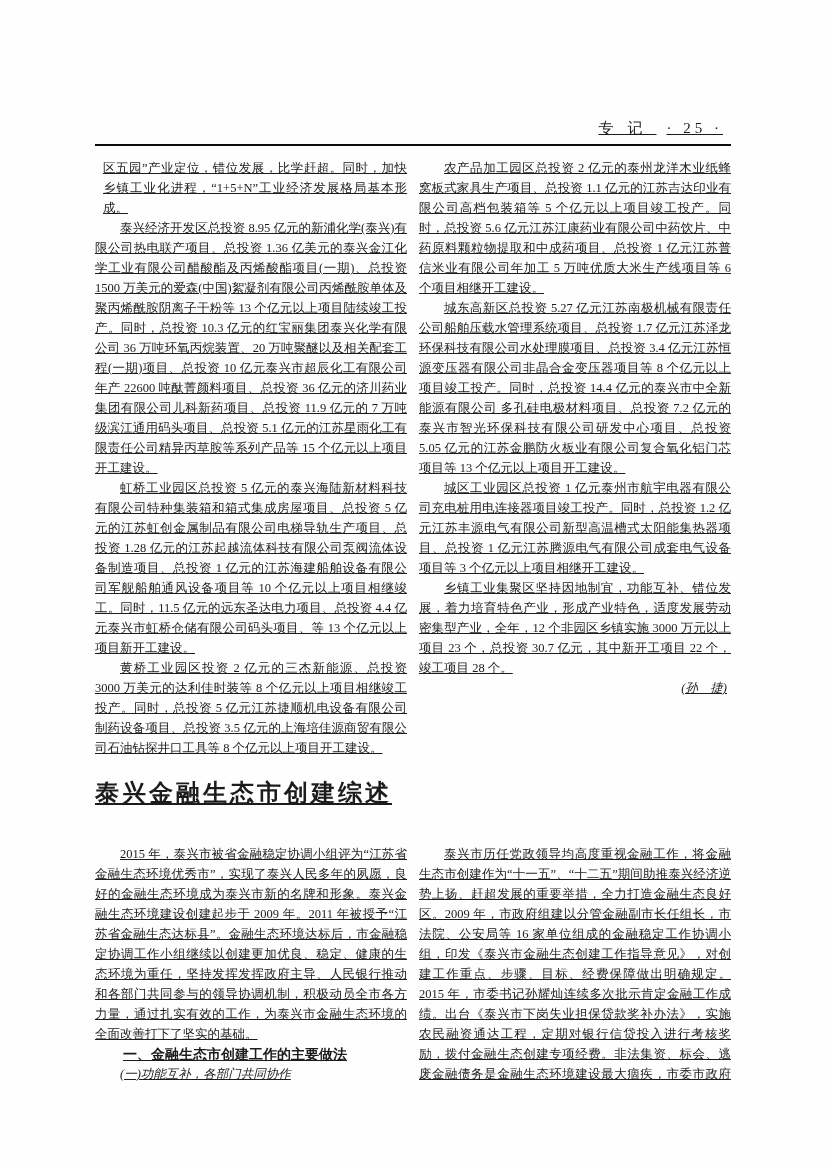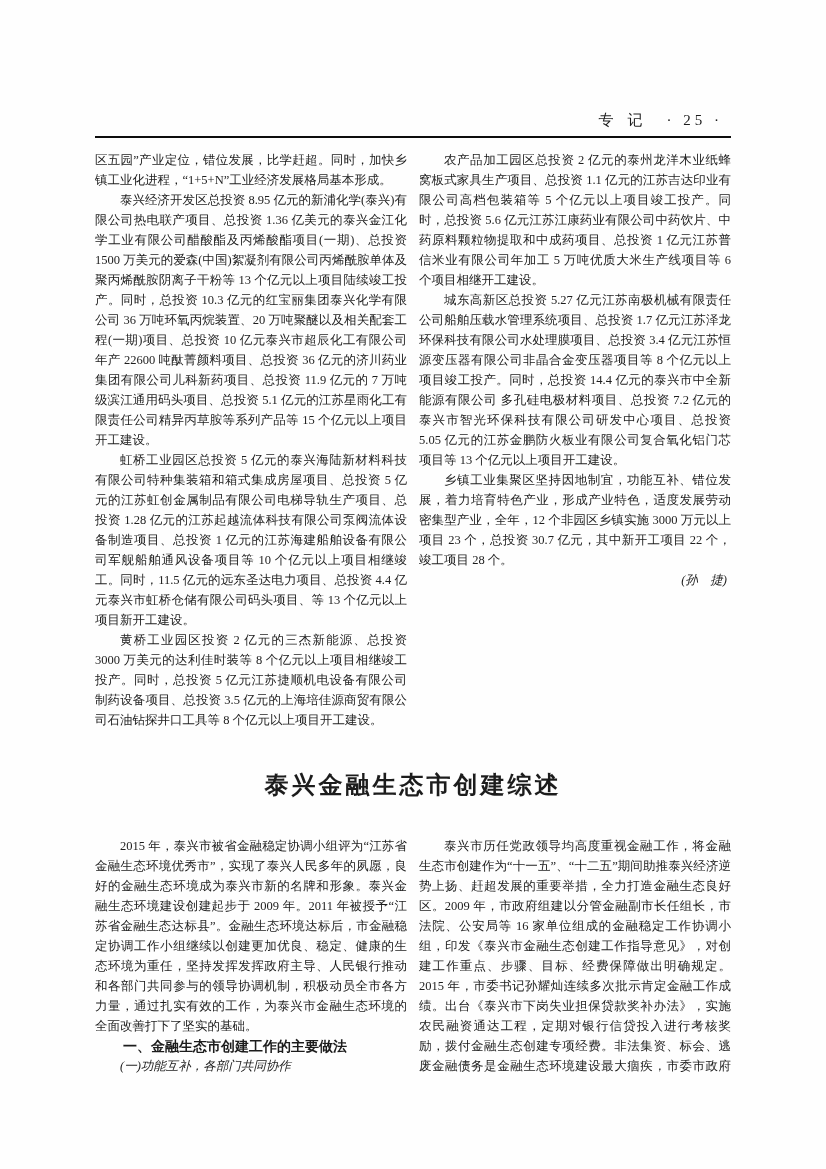--- a/index.html
+++ b/index.html
@@ -10,22 +10,23 @@
     color: #1c1c1c;
     overflow: hidden;
   }
   .page {
     position: relative;
     width: 826px; height: 1169px;
     background: #fefefe;
   }
   .content {
     position: absolute;
-    left: 95px; top: 110px;
+    left: 95px; top: 118px;
     width: 636px;
+    text-decoration: underline;
   }
   
   .running-head {
     text-align: right;
     padding: 0 8px 6px 0;
     border-bottom: 2.5px solid #0d0d0d;
     font-size: 15px;
     line-height: 20px;
     white-space: nowrap;
   }
@@ -45,36 +46,35 @@
     column-gap: 12px;
     column-fill: auto;
     overflow: hidden;
     text-align: justify;
     font-size: 12.5px;
     line-height: 20px;
   }
   #article1 { margin-top: 12px; height: 604px; }
   #article2-body { height: 262px; margin-top: 36px; }
   .cols p { margin: 0; text-indent: 2em; }
-  .cols p.continuation { text-indent: 0; }
+  .cols p.continuation { text-indent: 0; margin-left: 8px; }
   .signature {
     text-align: right;
     text-indent: 0 !important;
     padding-right: 4px;
     font-style: italic;
   }
   .sec-heading {
     font-weight: bold;
     font-family: "Liberation Sans", "DejaVu Sans", sans-serif;
     font-size: 14px;
   }
   .sub-heading { font-style: italic; }
   
   .article-title {
-    text-align: center;
     font-size: 24px;
     font-weight: bold;
     font-family: "Liberation Sans", "DejaVu Sans", sans-serif;
     letter-spacing: 3px;
     margin: 16px 0 14px 0;
     line-height: 30px;
   }
 </style>
 </head>
 <body>
@@ -86,20 +86,21 @@
       <span class="sec">专记</span><span class="pgnum">· 25 ·</span>
     </div>
 
     <div id="article1" class="cols">
       <p class="continuation">区五园”产业定位，错位发展，比学赶超。同时，加快乡镇工业化进程，“1+5+N”工业经济发展格局基本形成。</p>
       <p>泰兴经济开发区总投资 8.95 亿元的新浦化学(泰兴)有限公司热电联产项目、总投资 1.36 亿美元的泰兴金江化学工业有限公司醋酸酯及丙烯酸酯项目(一期)、总投资 1500 万美元的爱森(中国)絮凝剂有限公司丙烯酰胺单体及聚丙烯酰胺阴离子干粉等 13 个亿元以上项目陆续竣工投产。同时，总投资 10.3 亿元的红宝丽集团泰兴化学有限公司 36 万吨环氧丙烷装置、20 万吨聚醚以及相关配套工程(一期)项目、总投资 10 亿元泰兴市超辰化工有限公司年产 22600 吨酞菁颜料项目、总投资 36 亿元的济川药业集团有限公司儿科新药项目、总投资 11.9 亿元的 7 万吨级滨江通用码头项目、总投资 5.1 亿元的江苏星雨化工有限责任公司精异丙草胺等系列产品等 15 个亿元以上项目开工建设。</p>
       <p>虹桥工业园区总投资 5 亿元的泰兴海陆新材料科技有限公司特种集装箱和箱式集成房屋项目、总投资 5 亿元的江苏虹创金属制品有限公司电梯导轨生产项目、总投资 1.28 亿元的江苏起越流体科技有限公司泵阀流体设备制造项目、总投资 1 亿元的江苏海建船舶设备有限公司军舰船舶通风设备项目等 10 个亿元以上项目相继竣工。同时，11.5 亿元的远东圣达电力项目、总投资 4.4 亿元泰兴市虹桥仓储有限公司码头项目、等 13 个亿元以上项目新开工建设。</p>
       <p>黄桥工业园区投资 2 亿元的三杰新能源、总投资 3000 万美元的达利佳时装等 8 个亿元以上项目相继竣工投产。同时，总投资 5 亿元江苏捷顺机电设备有限公司制药设备项目、总投资 3.5 亿元的上海培佳源商贸有限公司石油钻探井口工具等 8 个亿元以上项目开工建设。</p>
       <p>农产品加工园区总投资 2 亿元的泰州龙洋木业纸蜂窝板式家具生产项目、总投资 1.1 亿元的江苏吉达印业有限公司高档包装箱等 5 个亿元以上项目竣工投产。同时，总投资 5.6 亿元江苏江康药业有限公司中药饮片、中药原料颗粒物提取和中成药项目、总投资 1 亿元江苏普信米业有限公司年加工 5 万吨优质大米生产线项目等 6 个项目相继开工建设。</p>
       <p>城东高新区总投资 5.27 亿元江苏南极机械有限责任公司船舶压载水管理系统项目、总投资 1.7 亿元江苏泽龙环保科技有限公司水处理膜项目、总投资 3.4 亿元江苏恒源变压器有限公司非晶合金变压器项目等 8 个亿元以上项目竣工投产。同时，总投资 14.4 亿元的泰兴市中全新能源有限公司 多孔硅电极材料项目、总投资 7.2 亿元的泰兴市智光环保科技有限公司研发中心项目、总投资 5.05 亿元的江苏金鹏防火板业有限公司复合氧化铝门芯项目等 13 个亿元以上项目开工建设。</p>
+      <p>城区工业园区总投资 1 亿元泰州市航宇电器有限公司充电桩用电连接器项目竣工投产。同时，总投资 1.2 亿元江苏丰源电气有限公司新型高温槽式太阳能集热器项目、总投资 1 亿元江苏腾源电气有限公司成套电气设备项目等 3 个亿元以上项目相继开工建设。</p>
       <p>乡镇工业集聚区坚持因地制宜，功能互补、错位发展，着力培育特色产业，形成产业特色，适度发展劳动密集型产业，全年，12 个非园区乡镇实施 3000 万元以上项目 23 个，总投资 30.7 亿元，其中新开工项目 22 个，竣工项目 28 个。</p>
       <p class="signature">(孙　捷)</p>
     </div>
 
     <div class="article-title">泰兴金融生态市创建综述</div>
 
     <div id="article2-body" class="cols">
       <p>2015 年，泰兴市被省金融稳定协调小组评为“江苏省金融生态环境优秀市”，实现了泰兴人民多年的夙愿，良好的金融生态环境成为泰兴市新的名牌和形象。泰兴金融生态环境建设创建起步于 2009 年。2011 年被授予“江苏省金融生态达标县”。金融生态环境达标后，市金融稳定协调工作小组继续以创建更加优良、稳定、健康的生态环境为重任，坚持发挥发挥政府主导、人民银行推动和各部门共同参与的领导协调机制，积极动员全市各方力量，通过扎实有效的工作，为泰兴市金融生态环境的全面改善打下了坚实的基础。</p>
       <p class="sec-heading">一、金融生态市创建工作的主要做法</p>
       <p class="sub-heading">(一)功能互补，各部门共同协作</p>

